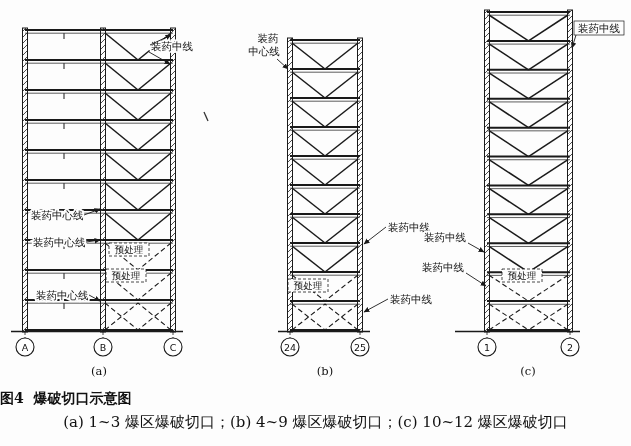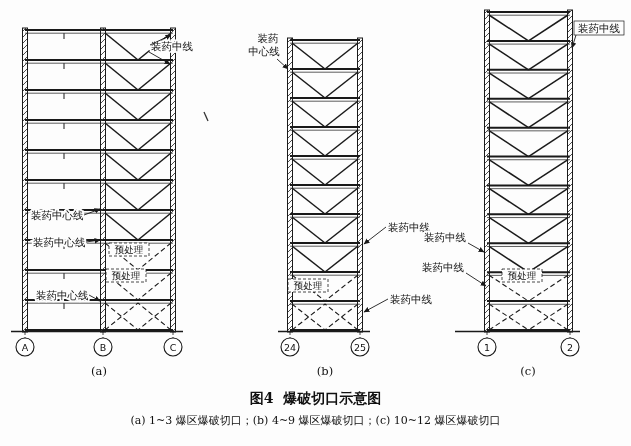--- a/index.html
+++ b/index.html
@@ -9,24 +9,24 @@
   .ann{font-size:10.5px;}
   .ann-mid{text-anchor:middle;}
   .halo{stroke:#fdfdfd;stroke-width:3.5px;paint-order:stroke;}
   .leader{stroke:#1a1a1a;stroke-width:.9;fill:none;}
   .bubble{fill:#fff;stroke:#1a1a1a;stroke-width:1.1;}
   .bubble-label{font-size:9.5px;text-anchor:middle;}
   .panel-label{font-size:11.5px;text-anchor:middle;font-family:"DejaVu Serif","Liberation Serif",serif;}
   .pre-box{fill:#fdfdfd;stroke:#1a1a1a;stroke-width:.8;stroke-dasharray:3 2;}
   .ann-box{fill:#fdfdfd;stroke:#1a1a1a;stroke-width:.7;}
   .pre-text{font-size:9.5px;text-anchor:middle;}
-  .caption-title{text-align:center;font-family:"DejaVu Serif","Liberation Serif",serif;
+  .caption-title{text-align:left;font-family:"DejaVu Serif","Liberation Serif",serif;
     font-weight:bold;font-size:14px;margin-top:2px;white-space:pre;color:#111;}
   .caption-sub{text-align:center;font-family:"DejaVu Serif","Liberation Serif",serif;
-    font-size:11px;margin-top:5px;color:#111;white-space:pre;}
+    font-size:15px;margin-top:5px;color:#111;white-space:pre;}
 </style>
 </head>
 <body>
 
 <div class="page">
 
 <svg width="631" height="388" viewBox="0 0 631 388">
   <defs>
     <pattern id="lattice-hatch" patternUnits="userSpaceOnUse" width="6" height="6">
       <path d="M0,6 L6,0" stroke="#3a3a3a" stroke-width="0.9" fill="none"></path>

